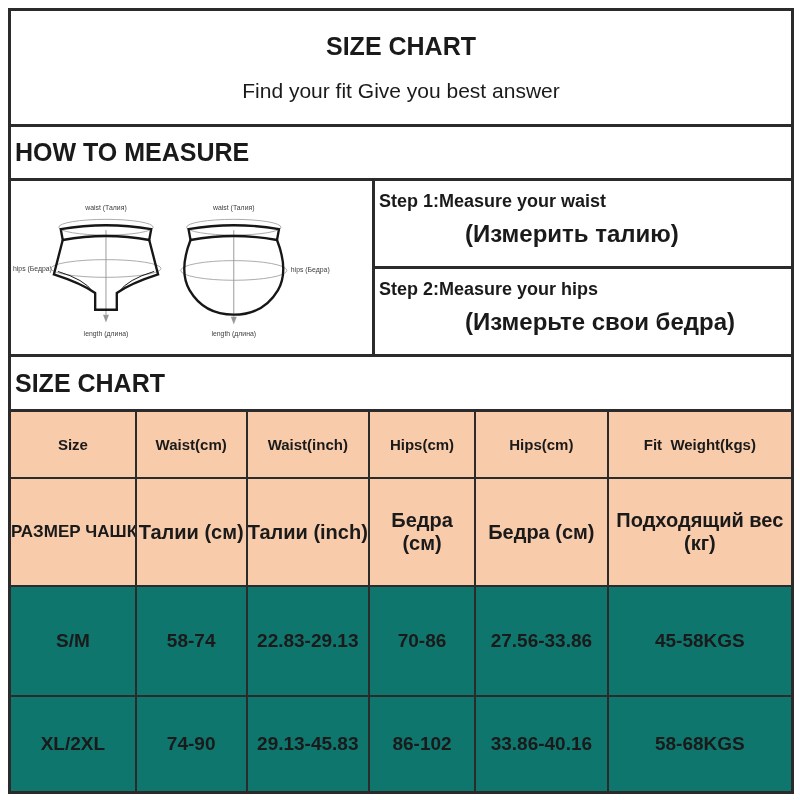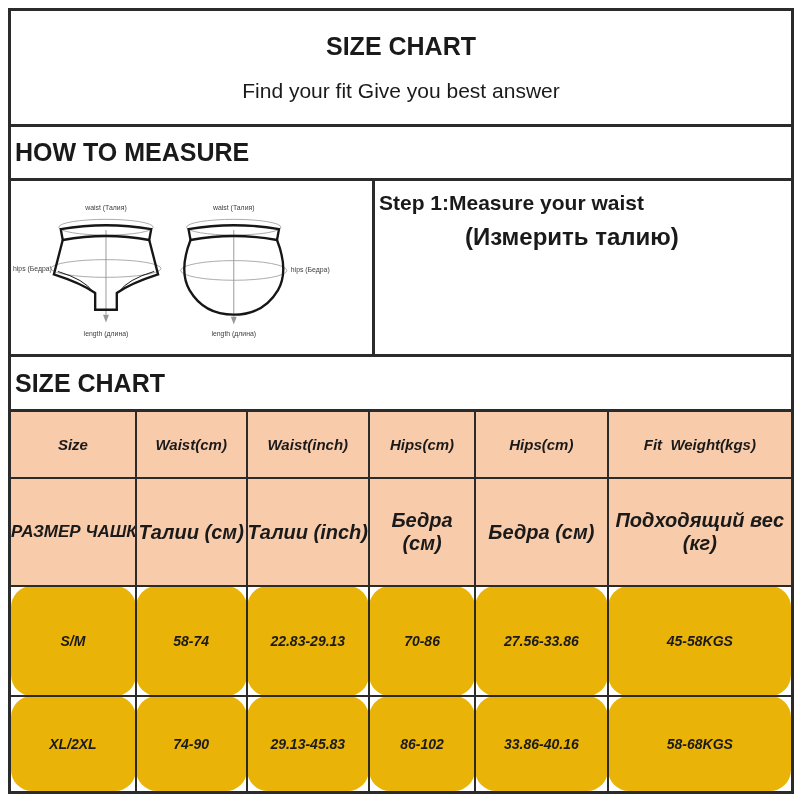--- a/index.html
+++ b/index.html
@@ -17,45 +17,45 @@
   .subtitle { font-size: 21px; font-weight: 500; }
 
   
   .htm-row { height: 54px; display: flex; align-items: center; font-size: 25px; font-weight: bold; padding-left: 4px; }
   .measure-area { height: 176px; display: flex; }
   .diagram-cell { width: 364px; border-right: 3px solid var(--border, #2b2b2b); position: relative; }
   .diagram-cell svg { display: block; width: 100%; height: 100%; }
   .steps-cell { flex: 1; display: flex; flex-direction: column; }
   .step { flex: 1; padding: 10px 4px 0 4px; }
   .step + .step { border-top: 3px solid var(--border, #2b2b2b); }
-  .step-en { font-size: 21px; font-weight: bold; }
+  .step-en { font-size: 18px; font-weight: bold; }
   .step-ru { font-size: 24px; font-weight: bold; padding-left: 86px; margin-top: 8px; }
 
   
   .chart-title-row { height: 55px; display: flex; align-items: center; font-size: 25px; font-weight: bold; padding-left: 4px; }
   .accent { color: var(--accent, #9a3633); }
 
   
-  .size-table { flex: 1; width: 100%; border-collapse: collapse; table-layout: fixed; font-style: italic; }
+  .size-table { flex: 1; width: 100%; border-collapse: collapse; table-layout: fixed; }
   .size-table th, .size-table td {
     border: 2px solid var(--border, #2b2b2b);
     text-align: center; vertical-align: middle; font-weight: bold; padding: 0;
   }
   .size-table tr > *:first-child { border-left: none; }
   .size-table tr > *:last-child { border-right: none; }
   .size-table tr:first-child > * { border-top: none; }
   .size-table tr:last-child > * { border-bottom: none; }
   .hdr { background: var(--header-bg, #f8cbab); }
   .r-en { height: 66px; }
   .r-en th { font-size: 15px; white-space: pre-wrap; }
   .r-ru { height: 108px; }
   .r-ru th { font-size: 20px; white-space: pre-wrap; }
   .r-ru th.clip { white-space: nowrap; overflow: hidden; font-size: 17px; }
   .r-data1 { height: 110px; }
-  .size-table td { font-size: 14px; background: #eab308; border-radius: 21px; }
+  .size-table td { font-size: 19px; background: #0f766e; }
 
   
   .d-label { font-size: 7px; fill: #3d3d3d; font-family: "Liberation Sans", sans-serif; }
 </style>
 </head>
 <body>
 
 <div class="sheet">
 
   <div class="title-block row-b">
@@ -94,20 +94,24 @@
         <text class="d-label" x="40" y="92" text-anchor="end">hips (Бедра)</text>
         <text class="d-label" x="283" y="93" text-anchor="start">hips (Бедра)</text>
         <text class="d-label" x="95" y="158" text-anchor="middle">length (длина)</text>
         <text class="d-label" x="225" y="158" text-anchor="middle">length (длина)</text>
       </svg>
     </div>
     <div class="steps-cell">
       <div class="step">
         <div class="step-en">Step 1:Measure your waist</div>
         <div class="step-ru">(Измерить талию)</div>
+      </div>
+      <div class="step">
+        <div class="step-en">Step 2:Measure your hips</div>
+        <div class="step-ru">(Измерьте свои бедра)</div>
       </div>
     </div>
   </div>
 
   <div class="chart-title-row row-b">
     <span>SIZE CHART</span>
   </div>
 
   <table class="size-table">
     <colgroup>

